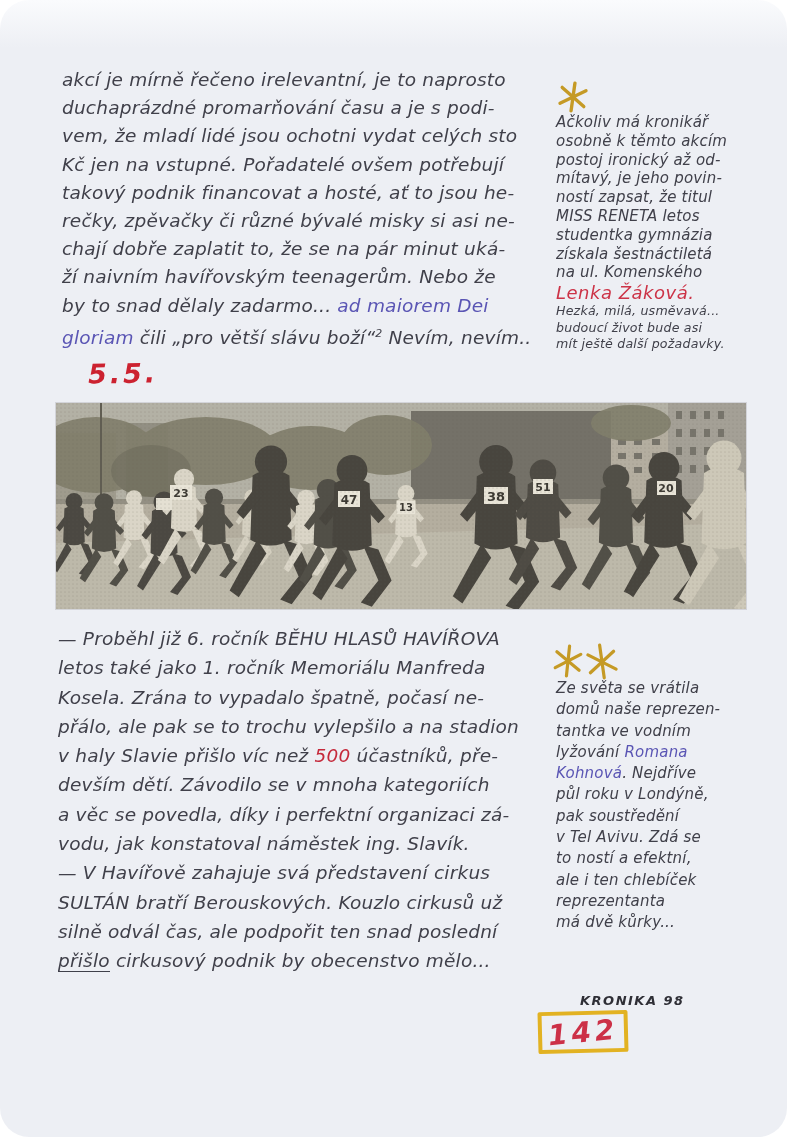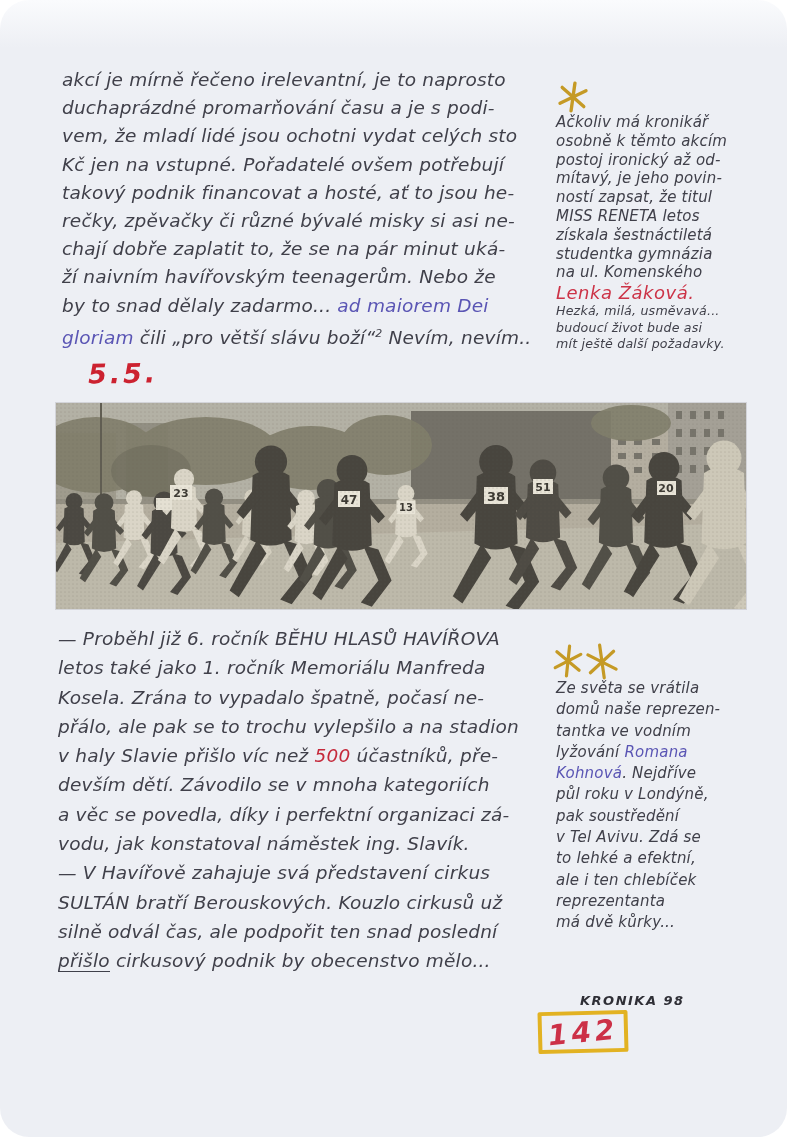--- a/index.html
+++ b/index.html
@@ -82,22 +82,22 @@
       <line x1="29" y1="9" x2="5" y2="25"></line>
     </g>
   </svg>
   <div class="note note1-lines hw" style="top:113px;">
     <div class="line">Ačkoliv má kronikář</div>
     <div class="line">osobně k těmto akcím</div>
     <div class="line">postoj ironický až od-</div>
     <div class="line">mítavý, je jeho povin-</div>
     <div class="line">ností zapsat, že titul</div>
     <div class="line">MISS RENETA letos</div>
+    <div class="line">studentka gymnázia</div>
     <div class="line">získala šestnáctiletá</div>
-    <div class="line">studentka gymnázia</div>
     <div class="line">na ul. Komenského</div>
     <div class="line name-red">Lenka Žáková.</div>
     <div class="line small-line">Hezká, milá, usměvavá...</div>
     <div class="line small-line">budoucí život bude asi</div>
     <div class="line small-line">mít ještě další požadavky.</div>
   </div>
 
   <div class="photo-wrap">
     <svg width="690" height="206" viewBox="0 0 690 206">
       <defs>
@@ -245,21 +245,21 @@
     <div class="line">tantka ve vodním</div>
     <div class="line">
       <span>lyžování </span><span class="ink-blue">Romana</span>
     </div>
     <div class="line">
       <span class="ink-blue">Kohnová</span><span>. Nejdříve</span>
     </div>
     <div class="line">půl roku v Londýně,</div>
     <div class="line">pak soustředění</div>
     <div class="line">v Tel Avivu. Zdá se</div>
-    <div class="line">to lehké a efektní,</div>
+    <div class="line">to ností a efektní,</div>
     <div class="line">ale i ten chlebíček</div>
     <div class="line">reprezentanta</div>
     <div class="line">má dvě kůrky...</div>
   </div>
 
   <div class="footer-label hw">KRONIKA 98</div>
   <div class="page-number-box">
     <span class="page-number hw">142</span>
   </div>
 

